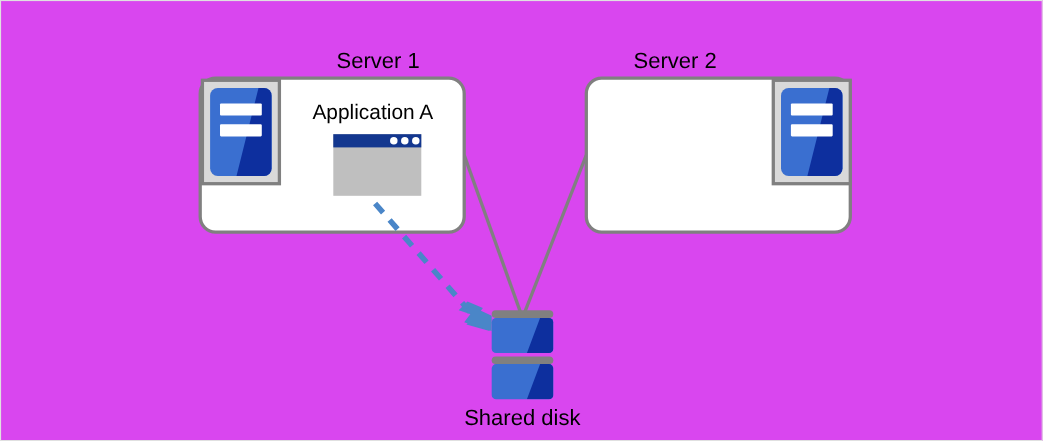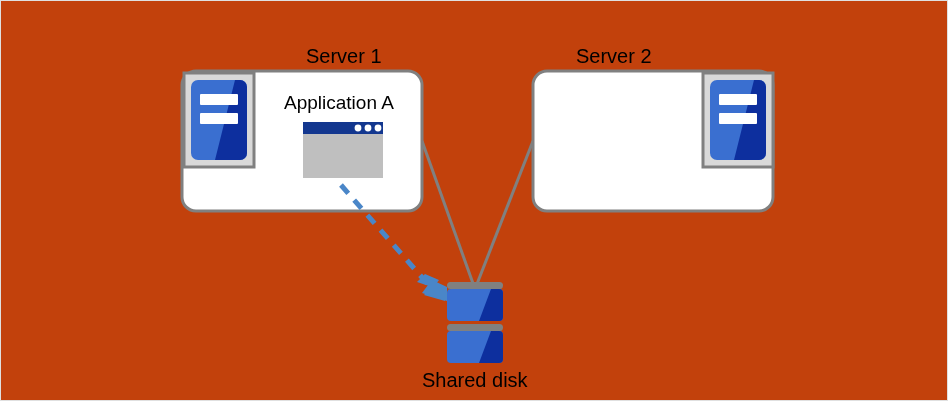--- a/index.html
+++ b/index.html
@@ -7,21 +7,21 @@
     padding: 0;
     background: #ffffff;
   }
   body {
     font-family: "Liberation Sans", sans-serif;
   }
   #canvas {
     position: relative;
     width: 948px;
     height: 401px;
-    background: #c2410c;
+    background: #d946ef;
     box-sizing: border-box;
     border: 1px solid #e0e0e0;
     overflow: hidden;
   }
   .svg-layer {
     position: absolute;
     left: 0;
     top: 0;
     width: 948px;
     height: 401px;

